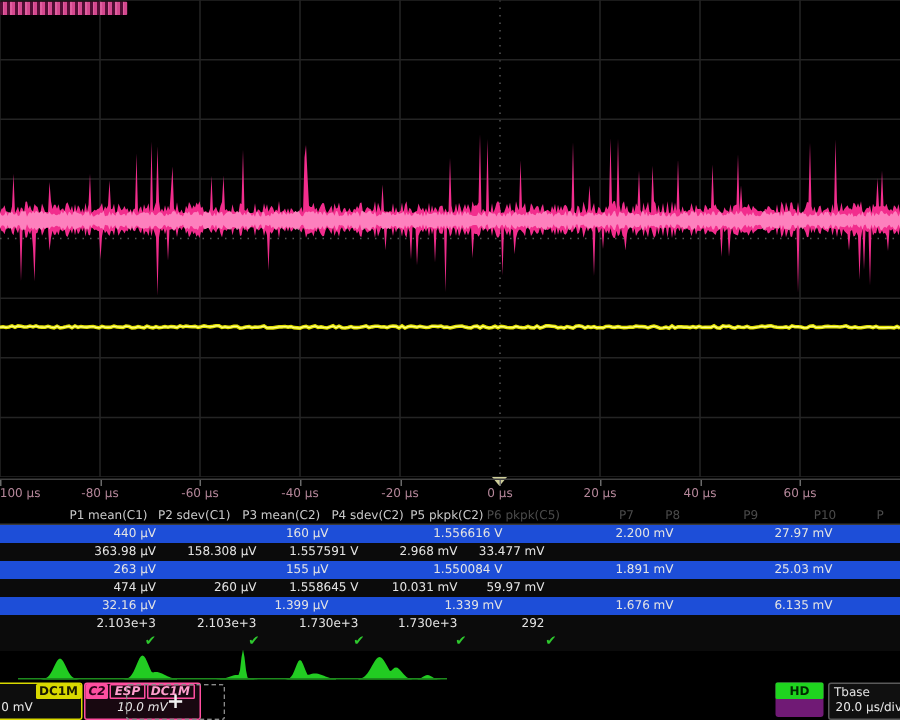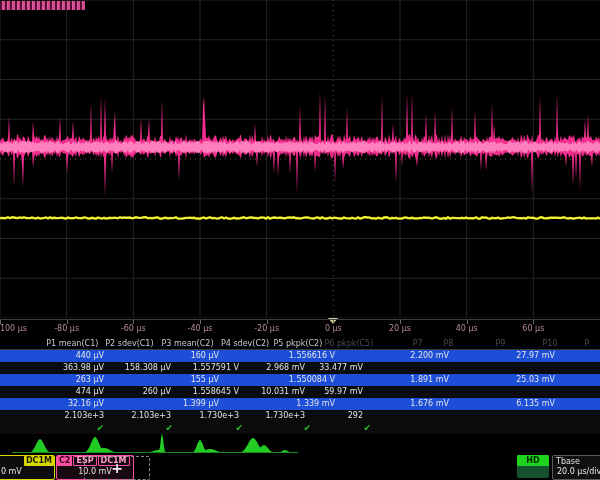--- a/index.html
+++ b/index.html
@@ -36,25 +36,25 @@
   
   #bottombar{position:absolute;left:0;top:455px;width:600px;height:25px;font-size:8px;}
   .descbox{position:absolute;top:0;height:23px;border:1px solid;border-radius:2px;background:#0d0d0d;}
   #c1-box{left:-45px;width:98px;border-color:#d9d900;}
   #c1-box .tagrow{display:flex;justify-content:flex-end;}
   .tag{display:inline-block;padding:0 2px;height:10px;line-height:10px;font-weight:bold;}
   .tag-yellow{background:#d9d900;color:#1a1a00;border-radius:1px;}
   .tag-pinkfill{background:#ff4fa0;color:#30001a;border-radius:1px;}
   .tag-pinkline{border:1px solid #ff4fa0;color:#ff9fce;height:8px;line-height:8px;border-radius:1px;}
   .descval{text-align:center;color:#e8e8e8;margin-top:1px;}
-  #c2-box{left:56px;width:76px;border-color:#ff4fa0;background:#180810;}
+  #c2-box{left:56px;width:76px;border-color:#ff4fa0;background:#180810;font-style:italic;}
   #c2-box .tagrow{display:flex;gap:1px;}
   #add-box{position:absolute;left:84px;top:1px;width:64px;height:22px;border:1px dashed #8a8a8a;border-radius:2px;}
   #add-box .plus{position:absolute;left:50%;top:50%;transform:translate(-50%,-52%);color:#f0f0f0;font-size:14px;font-weight:bold;}
-  #hd-box{position:absolute;left:517px;top:0;width:32px;height:23px;background:#14532d;border-radius:2px;text-align:center;}
+  #hd-box{position:absolute;left:517px;top:0;width:32px;height:23px;background:#701a75;border-radius:2px;text-align:center;}
   #hd-badge{display:block;background:#1fd41f;color:#002b00;font-weight:bold;height:11px;line-height:11px;border-radius:1px;}
   #hd-bits{display:block;color:#a9a9a9;height:11px;line-height:12px;margin-left:46px;}
   #tbase-box{left:552px;width:120px;border-color:#5a5a5a;background:#101010;}
   #tbase-box .lbl{color:#e0e0e0;padding:1px 0 0 3px;}
   #tbase-box .descval{text-align:left;padding-left:4px;color:#e8e8e8;}
   #hist-baseline{position:absolute;left:12px;top:20px;width:286px;height:1px;background:#1d8a1d;}
 </style>
 </head>
 <body>
 

